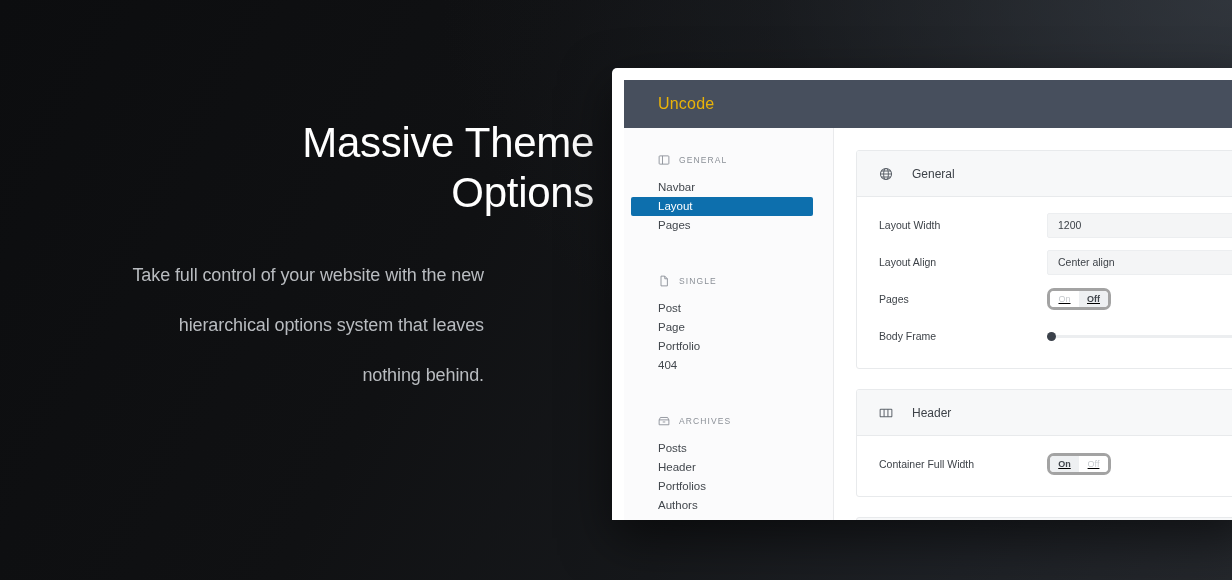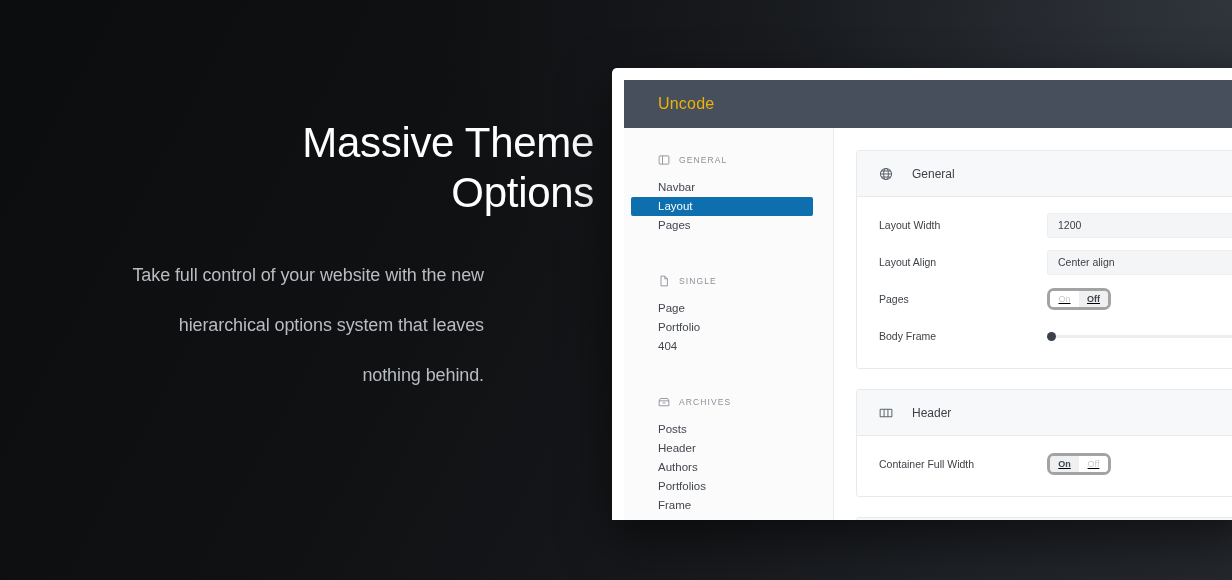--- a/index.html
+++ b/index.html
@@ -298,39 +298,40 @@
             <div class="nav-group">
               <div class="group-head">
                 <span class="group-icon">
                   <svg width="12" height="12" viewBox="0 0 16 16" fill="none" stroke="currentColor" stroke-width="1.2">
                     <path d="M4 1.5h5l3.5 3.5v9.5H4z"></path>
                     <path d="M9 1.5V5h3.5"></path>
                   </svg>
                 </span>
                 <span class="group-label">SINGLE</span>
               </div>
+              <div class="nav-item">Post</div>
               <div class="nav-item">Page</div>
               <div class="nav-item">Portfolio</div>
               <div class="nav-item">404</div>
             </div>
             <div class="nav-group">
               <div class="group-head">
                 <span class="group-icon">
                   <svg width="12" height="12" viewBox="0 0 16 16" fill="none" stroke="currentColor" stroke-width="1.2">
                     <path d="M1.5 6.5h13v6.5h-13z"></path>
                     <path d="M1.5 6.5 3.2 3.3h9.6l1.7 3.2"></path>
                     <line x1="6.3" y1="9.3" x2="9.7" y2="9.3"></line>
                   </svg>
                 </span>
                 <span class="group-label">ARCHIVES</span>
               </div>
               <div class="nav-item">Posts</div>
               <div class="nav-item">Header</div>
+              <div class="nav-item">Portfolios</div>
               <div class="nav-item">Authors</div>
-              <div class="nav-item">Portfolios</div>
               <div class="nav-item">Frame</div>
               <div class="nav-item">Products</div>
             </div>
           </nav>
 
         <div class="content" id="content">
             <div class="card">
               <div class="card-head">
                 <span class="card-icon">
                   <svg width="14" height="14" viewBox="0 0 16 16" fill="none" stroke="currentColor" stroke-width="1.15">

